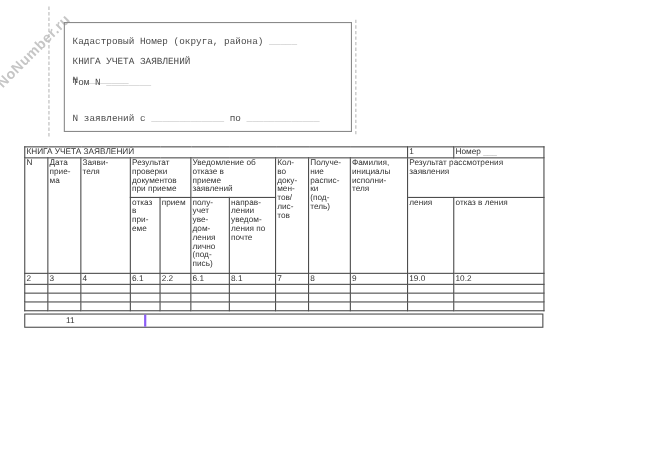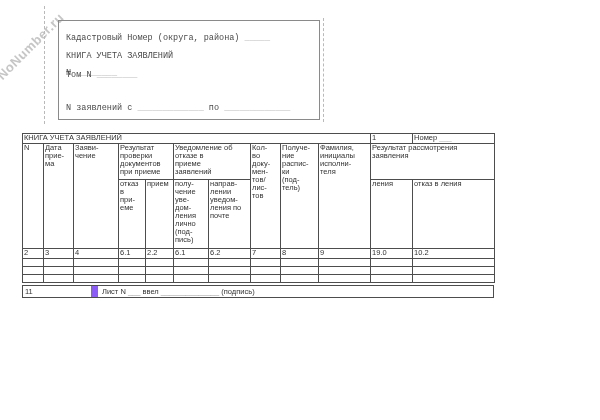--- a/index.html
+++ b/index.html
@@ -31,21 +31,21 @@
                padding:0 1px;white-space:pre-line;overflow:hidden;}
   tr.title-row td{height:9px;white-space:nowrap;}
   tr.head-row td{height:35px;}
   tr.sub-row td{height:68px;}
   tr.num-row td{height:9px;white-space:nowrap;}
   tr.empty-row td{height:7px;}
 
   
   .footrow{position:absolute;left:22px;top:285px;width:472px;height:13px;box-sizing:border-box;
            border:1px solid #4d4d4d;display:flex;font-size:7.5px;line-height:11px;color:#333;}
-  .footrow .fcell1{width:75px;border-right:7px solid #8b5cf6;padding:0 2px;box-sizing:border-box;}
+  .footrow .fcell1{width:75px;border-right:2px solid #8b5cf6;padding:0 2px;box-sizing:border-box;margin-left:35px;}
   .footrow .fcell2{flex:1;padding:0 4px;white-space:nowrap;}
   .footrow .blank{color:#9a9a9a;}
 </style>
 </head>
 <body>
 
 <div id="page">
 
   <div class="watermark">NoNumber.ru</div>
 
@@ -80,21 +80,21 @@
       <td colspan="10">КНИГА УЧЕТА ЗАЯВЛЕНИЙ</td>
       <td>1</td>
       <td><span>Номер</span> <span class="blank">___</span></td>
     </tr>
     <tr class="head-row">
       <td rowspan="2">N</td>
       <td rowspan="2">Дата
 прие-
 ма</td>
       <td rowspan="2">Заяви-
-чение</td>
+теля</td>
       <td colspan="2">Результат
 проверки
 документов
 при приеме</td>
       <td colspan="2">Уведомление об
 отказе в
 приеме
 заявлений</td>
       <td rowspan="2">Кол-
 во
@@ -116,21 +116,21 @@
       <td colspan="2">Результат рассмотрения
 заявления</td>
     </tr>
     <tr class="sub-row">
       <td>отказ
 в
 при-
 еме</td>
       <td>прием</td>
       <td>полу-
-чение
+учет
 уве-
 дом-
 ления
 лично
 (под-
 пись)</td>
       <td>направ-
 лении
 уведом-
 ления по
@@ -138,21 +138,21 @@
       <td>ления</td>
       <td>отказ в ления</td>
     </tr>
     <tr class="num-row">
       <td>2</td>
       <td>3</td>
       <td>4</td>
       <td>6.1</td>
       <td>2.2</td>
       <td>6.1</td>
-      <td>6.2</td>
+      <td>8.1</td>
       <td>7</td>
       <td>8</td>
       <td>9</td>
       <td>19.0</td>
       <td>10.2</td>
     </tr>
     <tr class="empty-row">
       <td></td>
           <td></td>
           <td></td>
@@ -192,22 +192,15 @@
           <td></td>
           <td></td>
           <td></td>
           <td></td>
     </tr>
   </tbody>
     </table>
 
   <div class="footrow">
     <div class="fcell1">11</div>
-    <div class="fcell2">
-      <span>Лист N</span>
-      <span class="blank">___</span>
-      <span>ввел</span>
-      <span class="blank">______________</span>
-      <span>(подпись)</span>
-    </div>
   </div>
 
 </div>
 
 </body></html>

